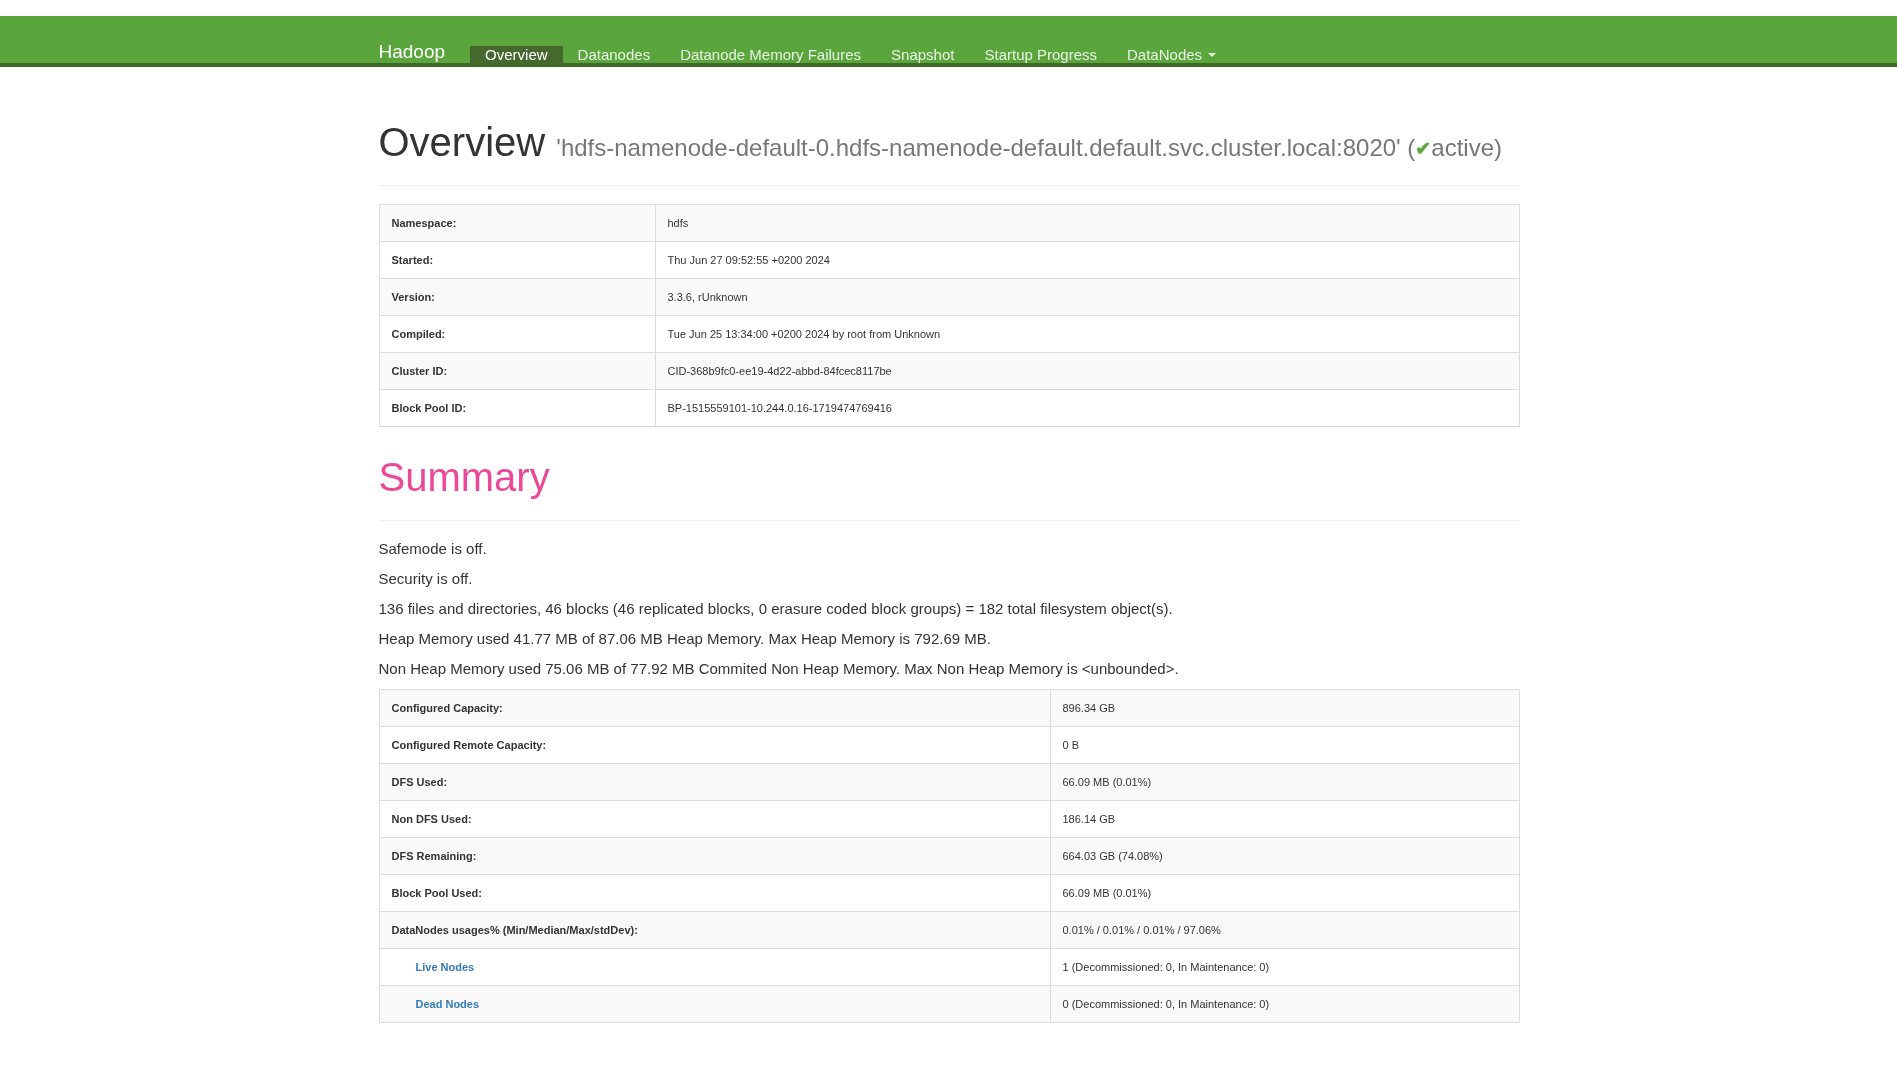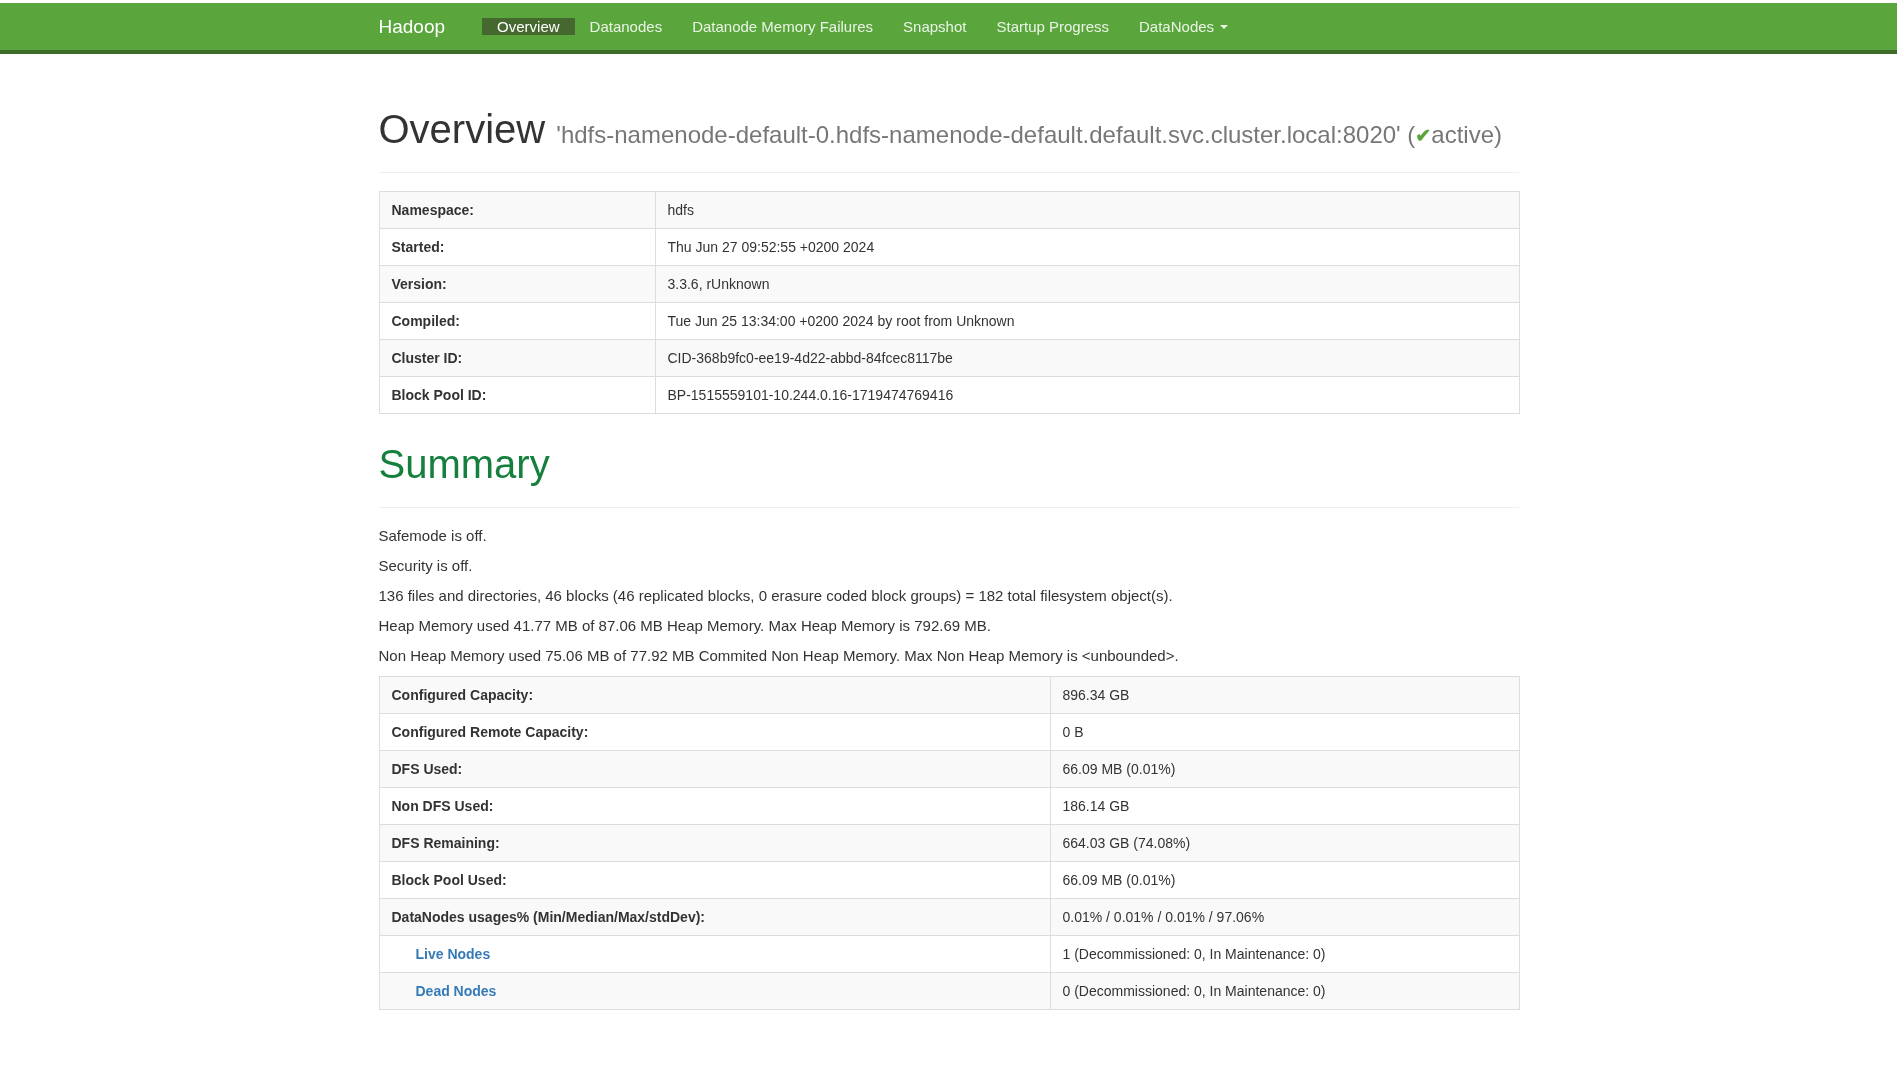--- a/index.html
+++ b/index.html
@@ -12,23 +12,23 @@
     font-family: "Liberation Sans", sans-serif;
     font-size: 15px;
   }
   
   .navbar {
     height: 47px;
     background: #5aa63c;
     border-bottom: 4px solid #3e6b27;
   }
   .nav-inner {
-    width: 1140px; margin: 3px auto; padding: 0 15px;
+    width: 1140px; margin: 16px auto; padding: 0 15px;
     height: 100%;
-    display: flex; align-items: center; gap: 12px;
+    display: flex; align-items: flex-end;
   }
   .brand {
     display: flex; align-items: center;
     padding: 0 15px 0 0;
     color: #ffffff; font-size: 19px;
     text-decoration: none; cursor: pointer;
   }
   .nav-items {
     list-style: none; margin: 0 0 0 10px; padding: 0;
     display: flex; align-items: stretch;
@@ -63,27 +63,27 @@
   .check-glyph {
     color: #5aa63c; font-size: 19px; font-weight: bold;
     vertical-align: 1px;
   }
   hr {
     border: none; border-top: 1px solid #eeeeee;
     margin: 20px 0 18px;
   }
   h1.section-title {
     margin: 28px 0 10px;
-    font-size: 40px; font-weight: normal; color: #15803d;
+    font-size: 40px; font-weight: normal; color: #ec4899;
   }
   p.summary-line { margin: 0 0 10px; line-height: 20px; font-size: 15px; }
   
   table.tbl {
     width: 100%; border-collapse: collapse;
-    font-size: 14px;
+    font-size: 11px;
   }
   table.tbl th, table.tbl td {
     border: 1px solid #dddddd;
     padding: 8px 8px 8px 12px;
     text-align: left; vertical-align: middle;
     line-height: 20px;
   }
   table.tbl th { font-weight: bold; }
   table.tbl tr:nth-child(odd) { background: #f9f9f9; }
   table.info-table th { width: 255px; }

